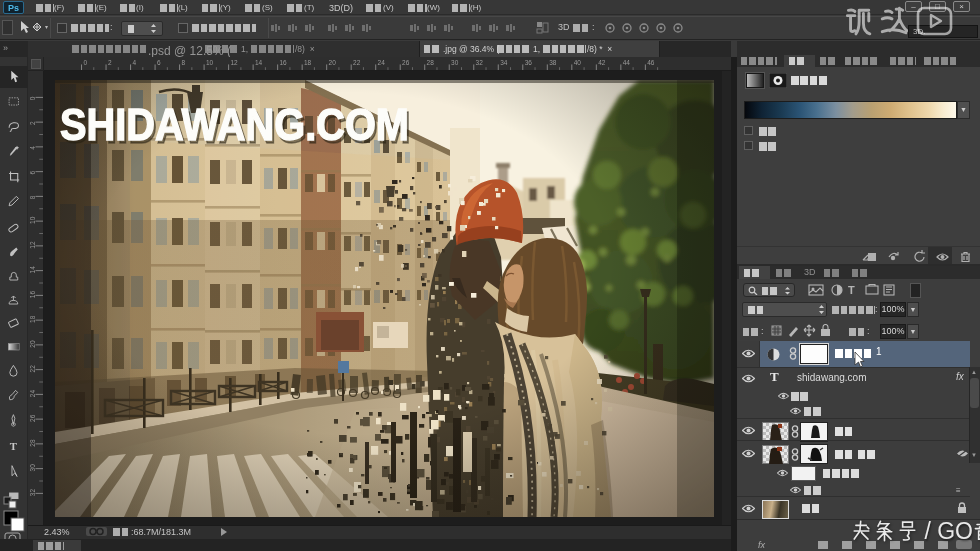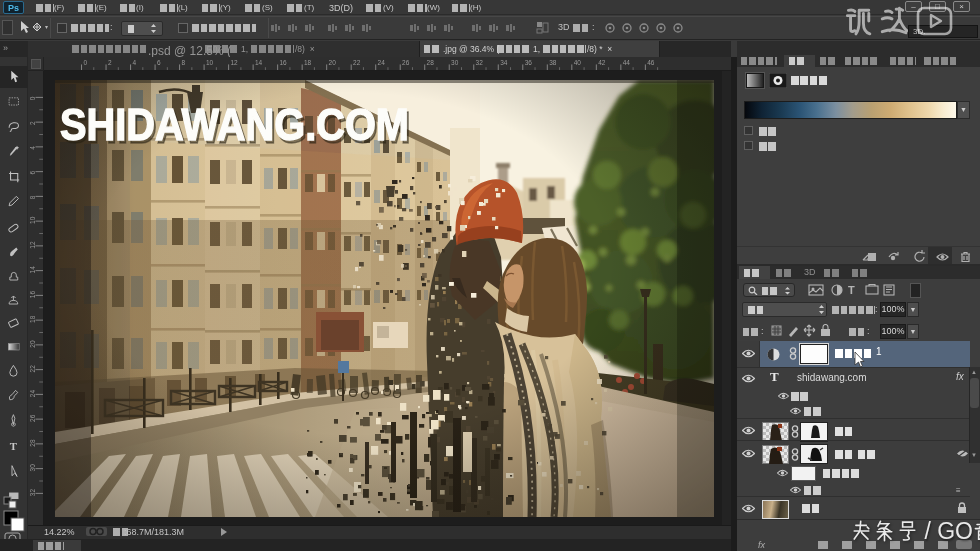--- a/index.html
+++ b/index.html
@@ -1100,28 +1100,28 @@
     <rect x="505" y="404" width="2.9" height="2.9" fill="#d9ccb0" opacity="0.9"></rect>
     <rect x="0" y="0" width="659" height="437" fill="rgba(250,208,135,0.12)"></rect>
     <rect x="0" y="0" width="659" height="437" fill="url(#vig)"></rect>
     <rect x="0" y="0" width="36" height="437" fill="rgba(12,9,4,0.38)"></rect>
     <rect x="622" y="0" width="37" height="437" fill="rgba(12,9,4,0.28)"></rect>
     <rect x="0" y="0" width="659" height="3" fill="rgba(32,28,20,0.5)"></rect>
     <text x="5" y="61" font-family="Liberation Sans" font-weight="bold" font-size="44" fill="rgba(40,34,20,0.5)" stroke="rgba(40,34,20,0.5)" stroke-width="1.4" textLength="349" lengthAdjust="spacingAndGlyphs" transform="translate(2,2)">SHIDAWANG.COM</text>
     <text x="5" y="60" font-family="Liberation Sans" font-weight="bold" font-size="44" fill="#fdfdfa" stroke="#fdfdfa" stroke-width="1.4" textLength="349" lengthAdjust="spacingAndGlyphs">SHIDAWANG.COM</text>
   </svg>
 <div class="a" style="left:28px;top:525px;width:703px;height:14px;background:#2e2e2e;border-top:1px solid #1a1a1a;"></div>
-<div class="a" style="left:44px;top:527px;font-size:9px;color:#c8c8c8;">14.22%</div>
+<div class="a" style="left:44px;top:527px;font-size:9px;color:#c8c8c8;">2.43%</div>
 <svg class="a" style="left:86px;top:527px;" width="22" height="10">
     <rect x="0" y="0" width="21" height="9" rx="2" fill="#4a4a4a"></rect>
     <circle cx="7" cy="4.5" r="3" fill="none" stroke="#222" stroke-width="1.5"></circle>
     <circle cx="14" cy="4.5" r="3" fill="none" stroke="#222" stroke-width="1.5"></circle>
   </svg>
 <span class="zh a" style="left:113px;top:528px;width:17px;color:#c4c4c4;"></span>
-<div class="a" style="left:124px;top:527px;font-size:9px;color:#c4c4c4;">:68.7M/181.3M</div>
+<div class="a" style="left:131px;top:527px;font-size:9px;color:#c4c4c4;">:68.7M/181.3M</div>
 <svg class="a" style="left:220px;top:528px;" width="8" height="8">
     <path d="M1,0 L7,4 L1,8 Z" fill="#999"></path>
   </svg>
 <div class="a" style="left:0;top:539px;width:731px;height:12px;background:#232323;"></div>
 <div class="a" style="left:33px;top:540px;width:48px;height:11px;background:#3a3a3a;"></div>
 <span class="zh a" style="left:38px;top:542px;width:26px;color:#b0b0b0;"></span>
 <div class="a" style="left:722px;top:71px;width:9px;height:454px;background:#232323;"></div>
 <div class="a" style="left:731px;top:57px;width:6px;height:494px;background:#1c1c1c;"></div>
 <div class="a" style="left:737px;top:41px;width:243px;height:510px;background:#3a3a3a;"></div>
 <div class="a" style="left:737px;top:41px;width:243px;height:14px;background:#2c2c2c;"></div>

